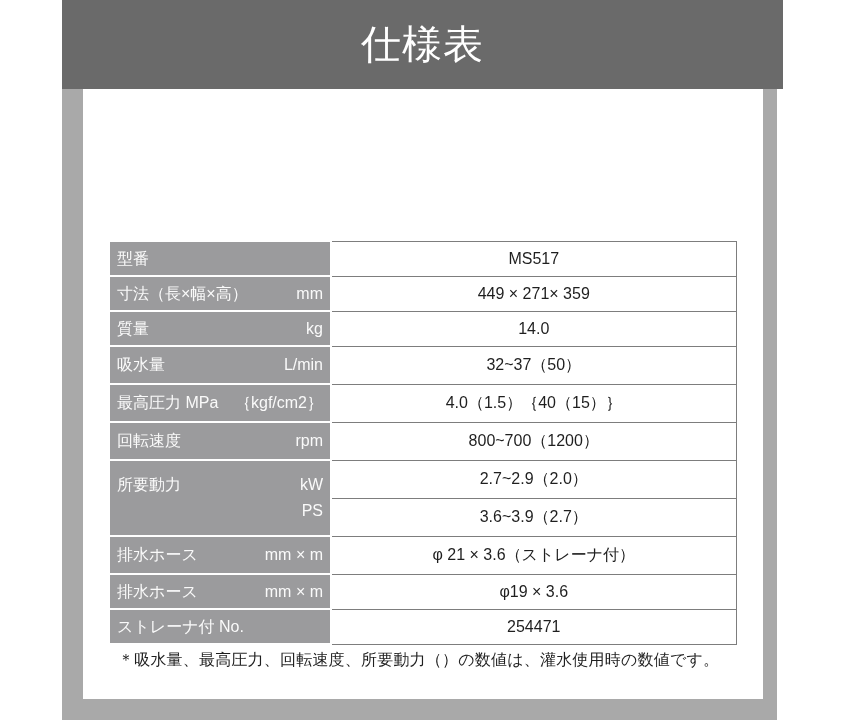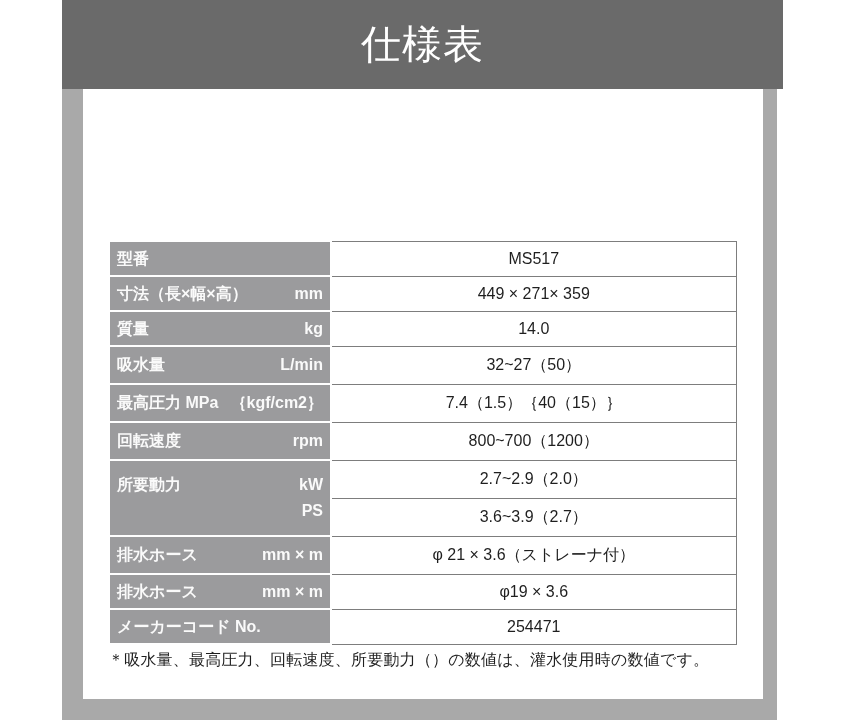--- a/index.html
+++ b/index.html
@@ -49,21 +49,21 @@
   }
   table.spec-table {
     border-collapse: collapse;
     table-layout: fixed;
     width: 627px;
   }
   .spec-table tr { height: 28px; }
   .spec-table th {
     background: #9b9b9d;
     border: 2px solid #ffffff;
-    font-weight: bold;
+    font-weight: normal;
     padding: 0 7px;
     vertical-align: middle;
   }
   .cell-line {
     display: flex;
     justify-content: space-between;
     align-items: center;
     color: #fafafa;
     font-size: 16px;
     line-height: 24px;
@@ -74,21 +74,21 @@
   .spec-table td {
     background: #ffffff;
     border: 1px solid #7d7d7d;
     text-align: center;
     font-size: 16px;
     color: #1f1f1f;
     padding: 8px 6px;
     white-space: nowrap;
   }
   .footnote {
-    margin: 5px 0 0 0;
+    margin: 5px 0 0 10px;
     font-size: 16px;
     color: #1f1f1f;
     letter-spacing: 0.2px;
     white-space: nowrap;
   }
 </style>
 </head>
 <body>
 
 <div class="panel">
@@ -129,30 +129,30 @@
           </th>
           <td>14.0</td>
         </tr>
         <tr>
           <th>
             <div class="cell-line">
               <span>吸水量</span>
               <span>L/min</span>
             </div>
           </th>
-          <td>32~27（50）</td>
+          <td>32~37（50）</td>
         </tr>
         <tr>
           <th>
             <div class="cell-line">
               <span>最高圧力 MPa</span>
               <span>｛kgf/cm2｝</span>
             </div>
           </th>
-          <td>7.4（1.5）｛40（15）｝</td>
+          <td>4.0（1.5）｛40（15）｝</td>
         </tr>
         <tr>
           <th>
             <div class="cell-line">
               <span>回転速度</span>
               <span>rpm</span>
             </div>
           </th>
           <td>800~700（1200）</td>
         </tr>
@@ -186,21 +186,21 @@
             <div class="cell-line">
               <span>排水ホース</span>
               <span>mm × m</span>
             </div>
           </th>
           <td>φ19 × 3.6</td>
         </tr>
         <tr>
           <th>
             <div class="cell-line">
-              <span>メーカーコード No.</span>
+              <span>ストレーナ付 No.</span>
               <span></span>
             </div>
           </th>
           <td>254471</td>
         </tr>
       </tbody>
     </table>
     <p class="footnote">＊吸水量、最高圧力、回転速度、所要動力（）の数値は、灌水使用時の数値です。</p>
   </div>
 </div>

